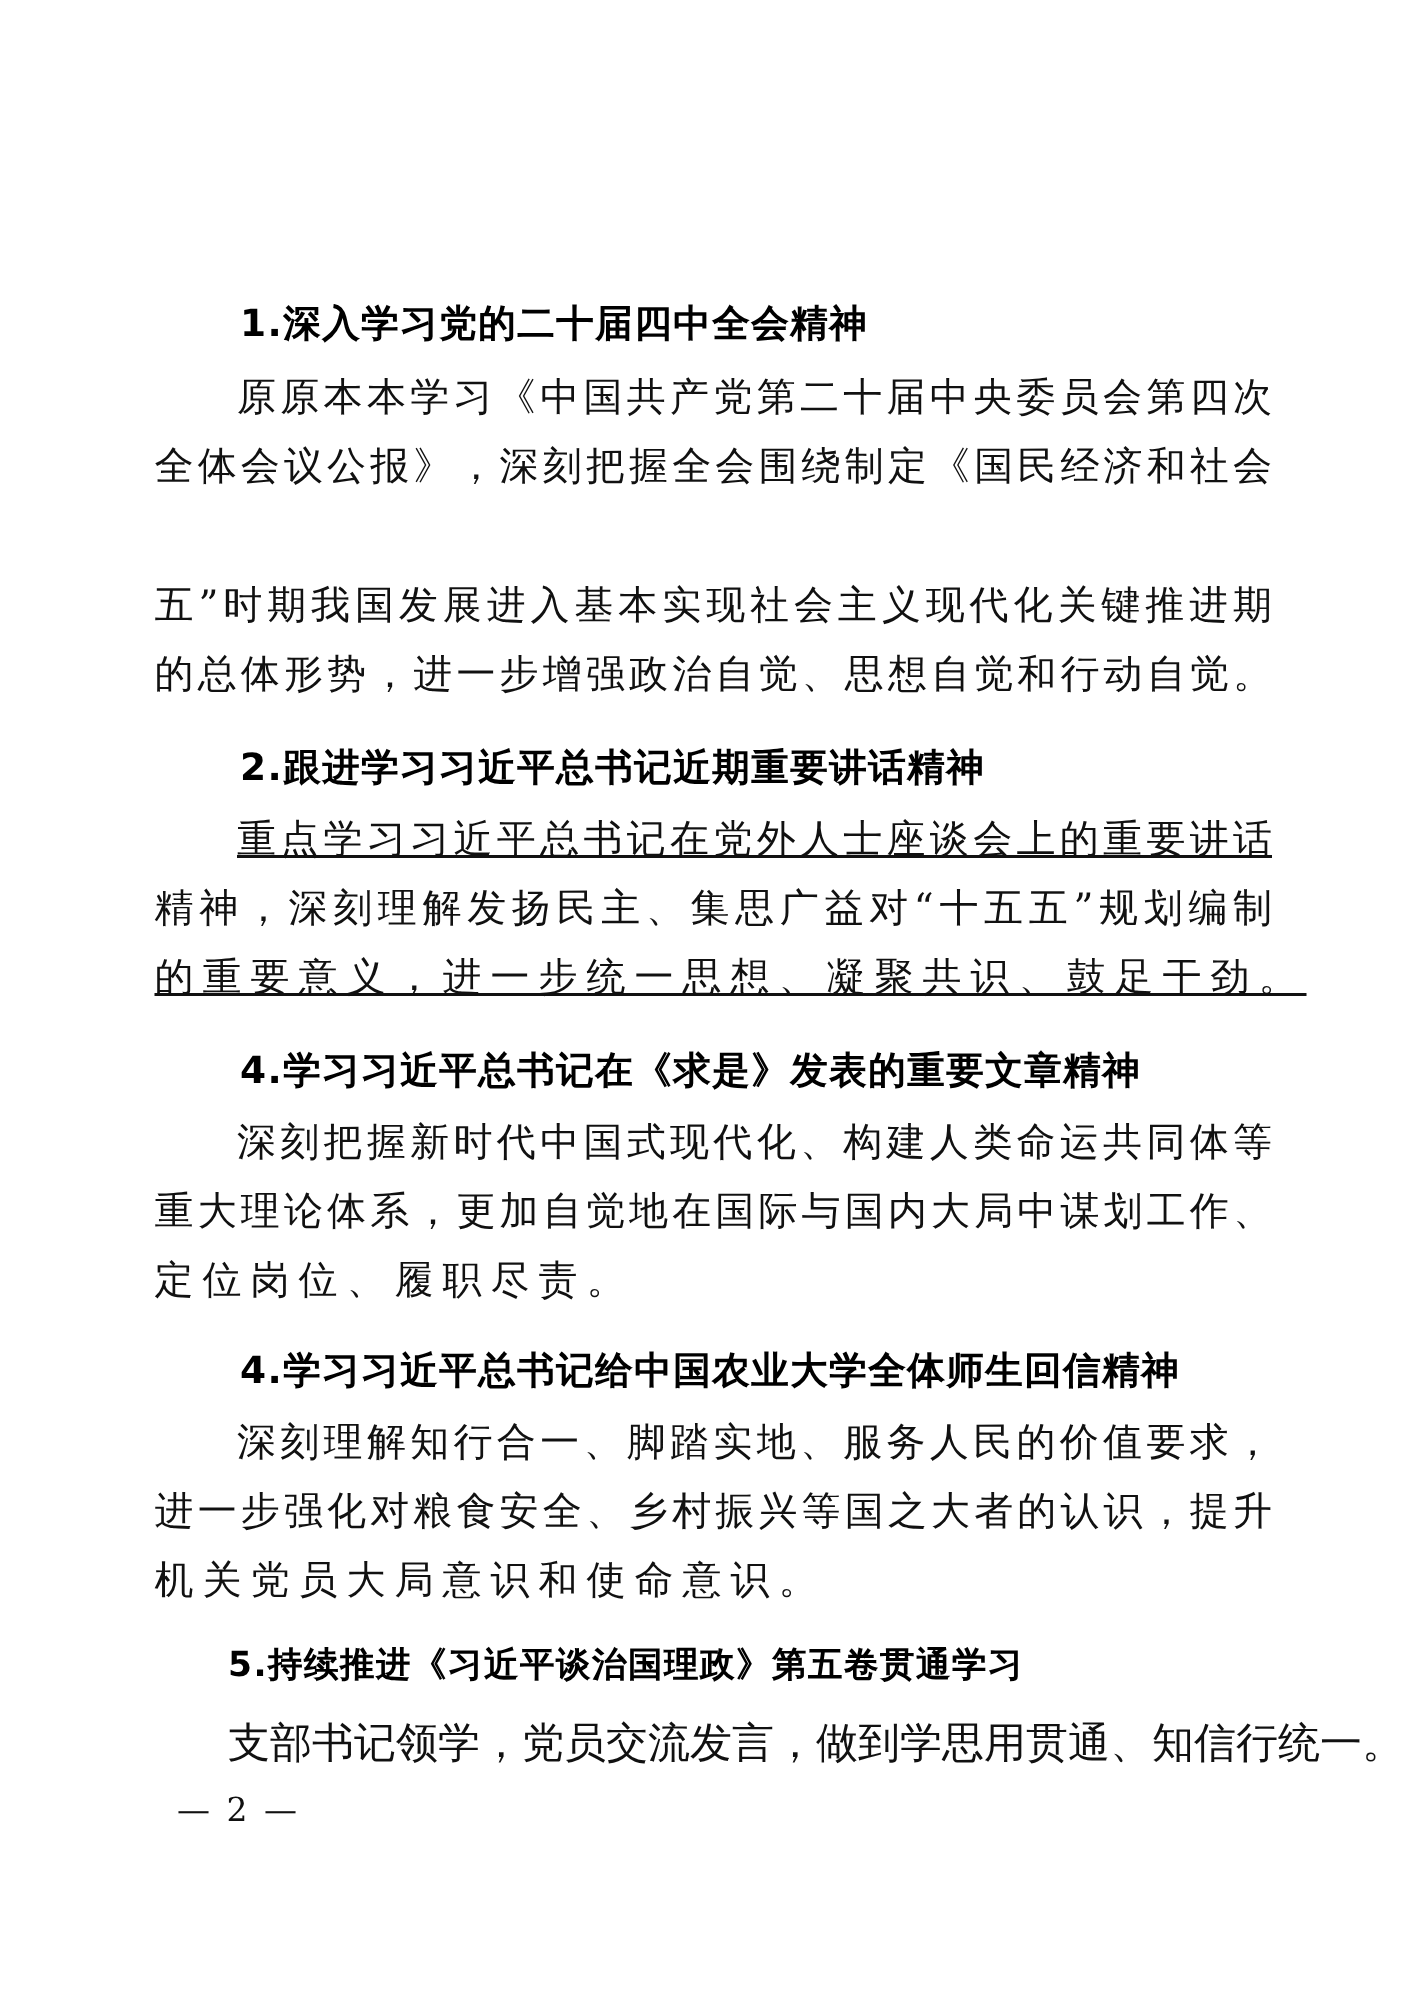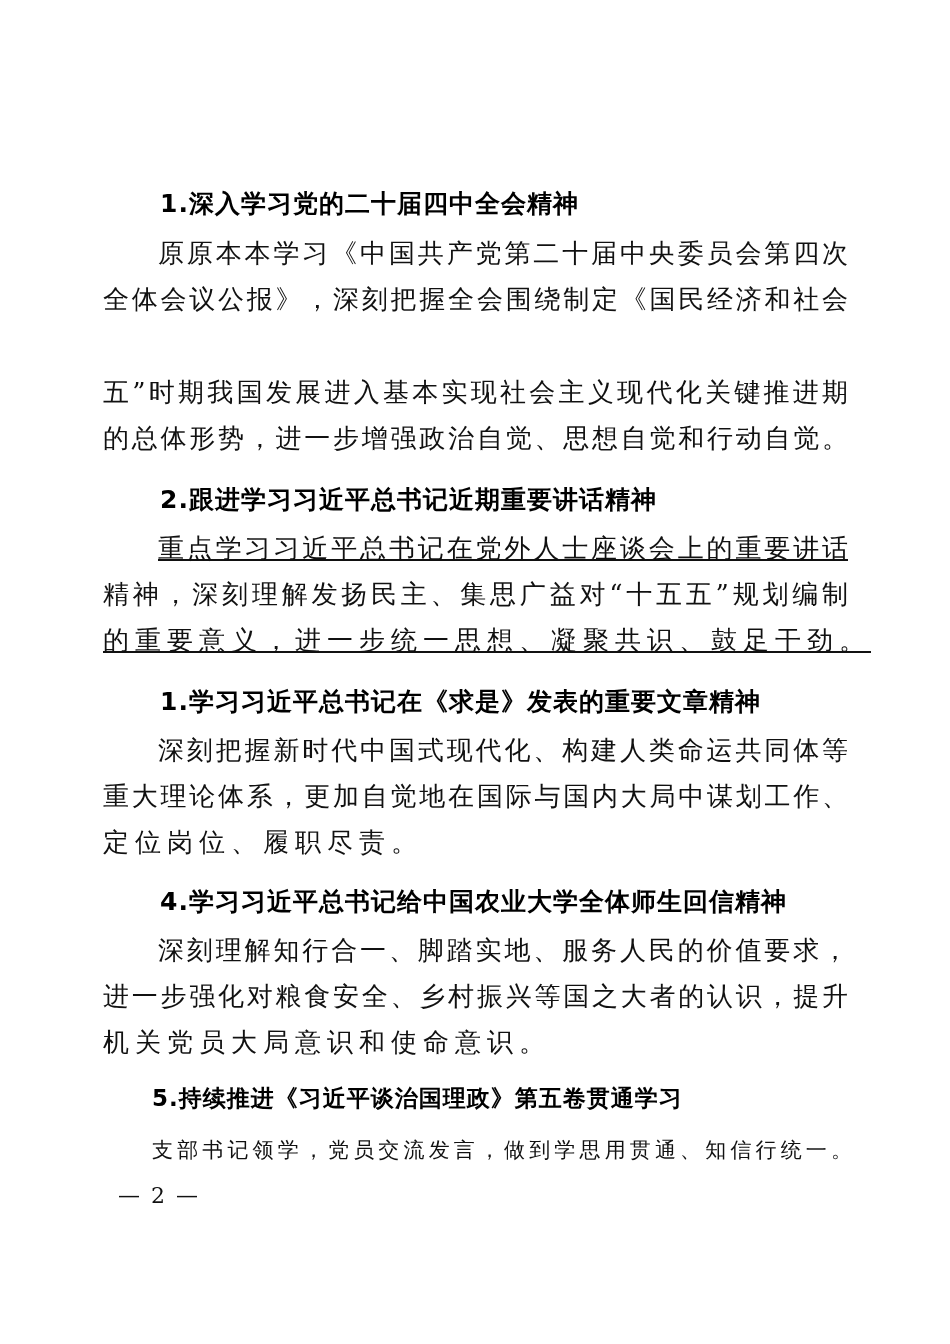--- a/index.html
+++ b/index.html
@@ -10,21 +10,21 @@
     body {
       width: 950px;
       height: 1344px;
       position: relative;
       overflow: hidden;
       font-family: "DejaVu Serif", "Liberation Serif", serif;
       color: #111111;
     }
     .page {
       position: absolute;
-      left: 0; top: 0;
+      left: 0; top: 12px;
       width: 950px; height: 1004px;
       background: #ffffff;
     }
     .line {
       position: absolute;
       left: 103px;
       width: 745px;
       height: 40px;
       line-height: 40px;
       font-size: 26px;
@@ -73,28 +73,28 @@
   <div class="line first justify" style="top:233px;">原原本本学习《中国共产党第二十届中央委员会第四次</div>
   <div class="line justify" style="top:279px;">全体会议公报》，深刻把握全会围绕制定《国民经济和社会</div>
   <div class="line justify" style="top:372px;">五”时期我国发展进入基本实现社会主义现代化关键推进期</div>
   <div class="line justify" style="top:418px;">的总体形势，进一步增强政治自觉、思想自觉和行动自觉。</div>
 
   <div class="heading" style="top:480px;">2.跟进学习习近平总书记近期重要讲话精神</div>
   <div class="line first justify" style="top:528px;text-decoration:underline;">重点学习习近平总书记在党外人士座谈会上的重要讲话</div>
   <div class="line justify" style="top:574px;">精神，深刻理解发扬民主、集思广益对“十五五”规划编制</div>
   <div class="line" style="top:620px;text-decoration:underline;">的重要意义，进一步统一思想、凝聚共识、鼓足干劲。</div>
 
-  <div class="heading" style="top:682px;">1.学习习近平总书记在《求是》发表的重要文章精神</div>
+  <div class="heading" style="top:682px;">4.学习习近平总书记在《求是》发表的重要文章精神</div>
   <div class="line first justify" style="top:730px;">深刻把握新时代中国式现代化、构建人类命运共同体等</div>
   <div class="line justify" style="top:776px;">重大理论体系，更加自觉地在国际与国内大局中谋划工作、</div>
   <div class="line" style="top:822px;">定位岗位、履职尽责。</div>
 
   <div class="heading" style="top:882px;">4.学习习近平总书记给中国农业大学全体师生回信精神</div>
   <div class="line first justify" style="top:930px;">深刻理解知行合一、脚踏实地、服务人民的价值要求，</div>
   <div class="line justify" style="top:976px;">进一步强化对粮食安全、乡村振兴等国之大者的认识，提升</div>
   <div class="line" style="top:1022px;">机关党员大局意识和使命意识。</div>
 
   <div class="heading small" style="top:1078px;">5.持续推进《习近平谈治国理政》第五卷贯通学习</div>
-  <div class="line first justify" style="top:1130px; left:152px; width:700px; font-size:21px;">支部书记领学，党员交流发言，做到学思用贯通、知信行统一。</div>
+  <div class="line first justify" style="top:1130px; left:152px; width:700px; font-size:28px;">支部书记领学，党员交流发言，做到学思用贯通、知信行统一。</div>
 
   <div class="page-number">— 2 —</div>
 
 </div>
 
 </body></html>

